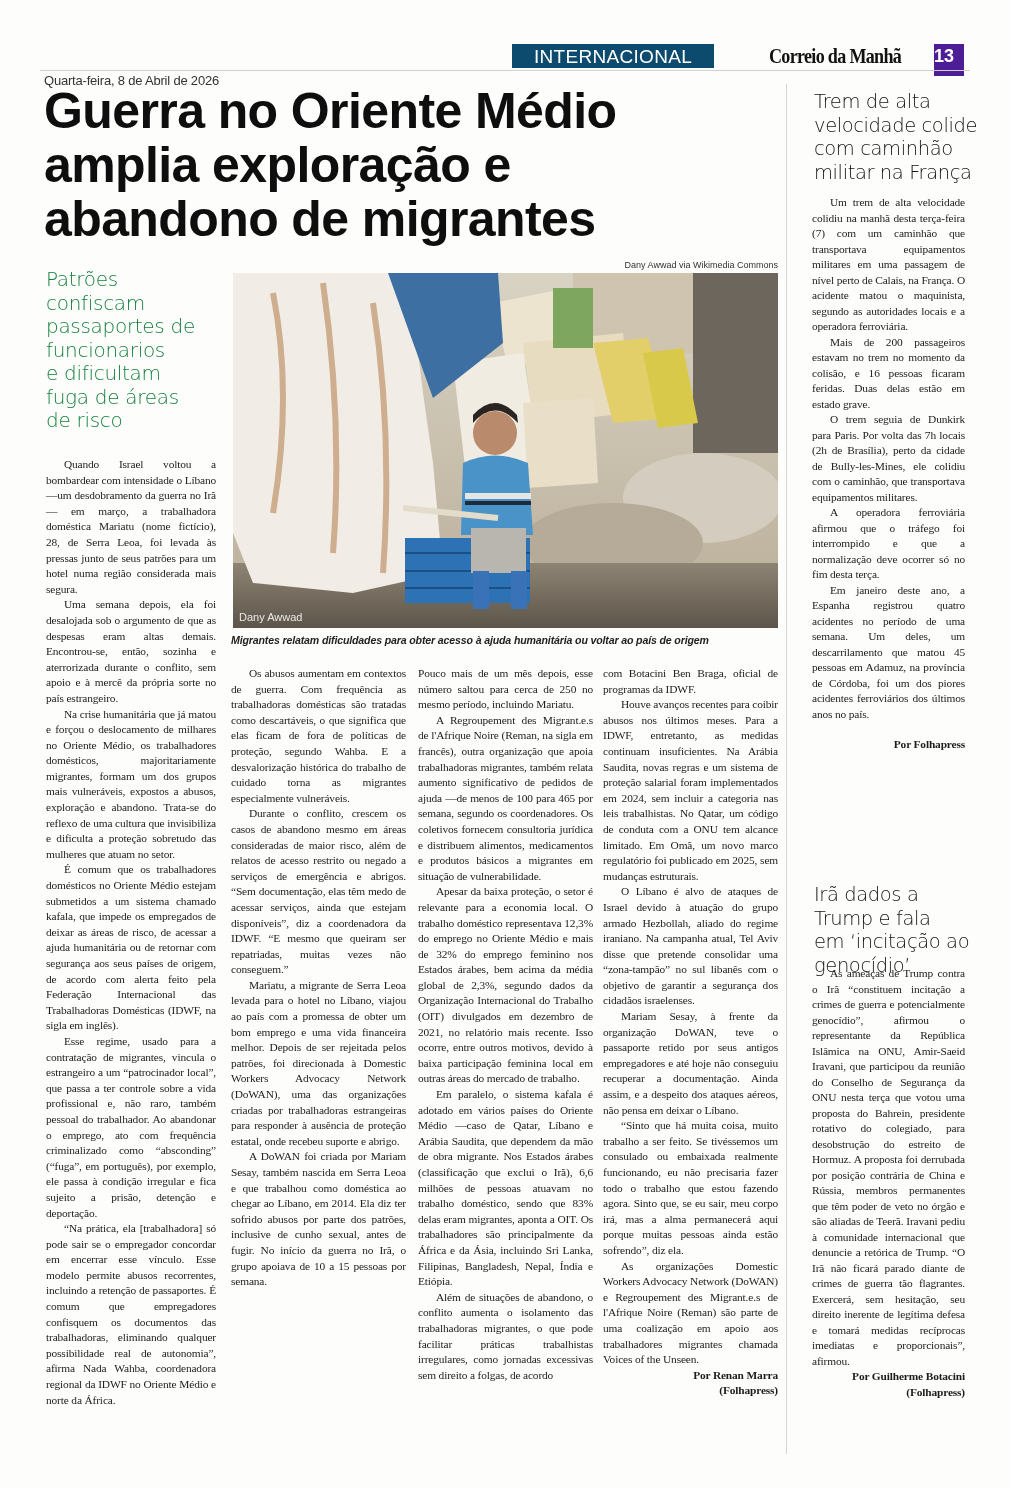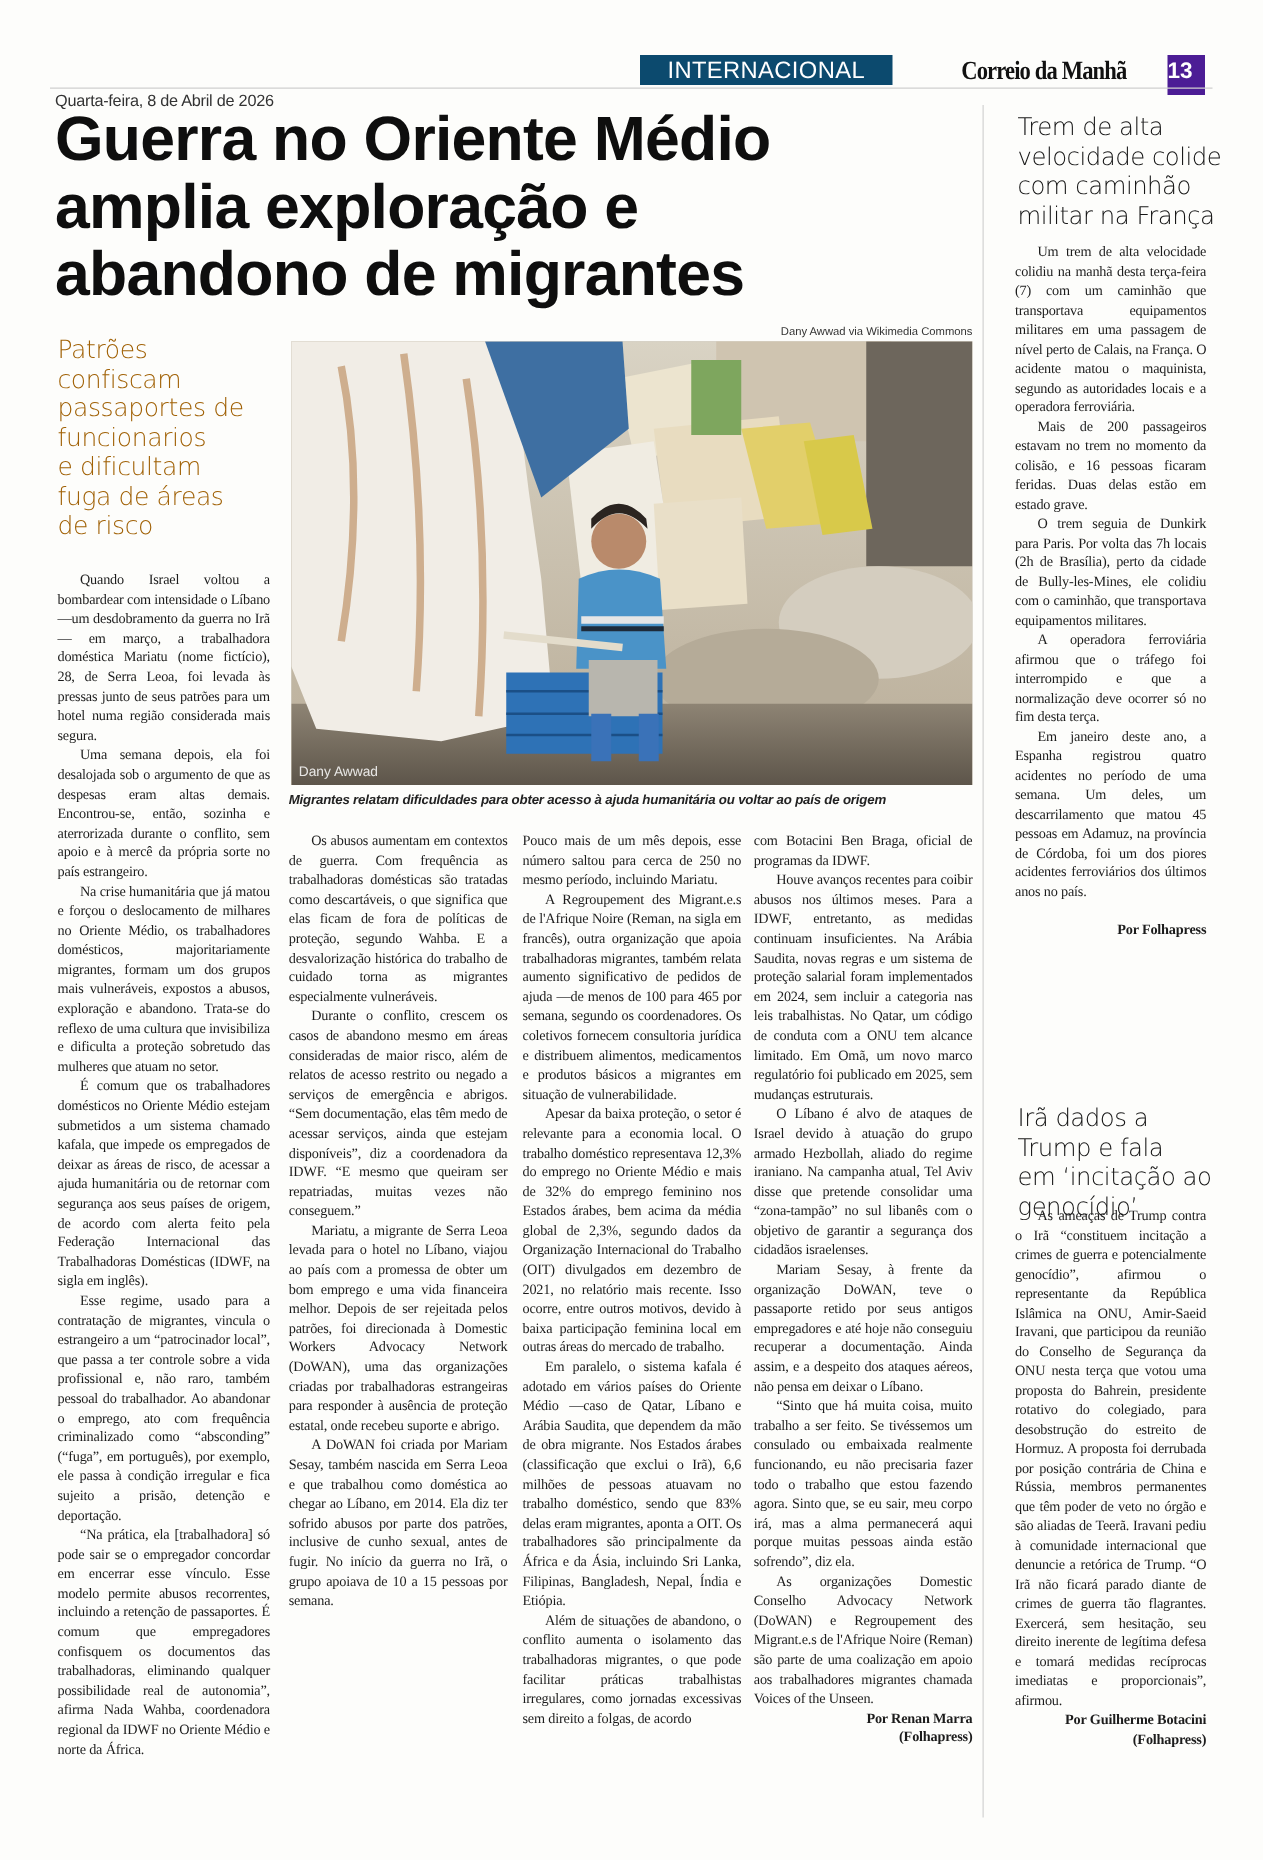--- a/index.html
+++ b/index.html
@@ -11,21 +11,21 @@
   .hdr-section { position: absolute; left: 512px; top: 44px; width: 202px; height: 24px; background: #0c4a6e; color: #fff; font-family: "Liberation Sans", sans-serif; font-size: 19px; letter-spacing: 0.3px; text-align: center; line-height: 25px; }
   .hdr-brand { position: absolute; left: 769px; top: 44px; font-family: "Liberation Serif", serif; font-weight: bold; font-size: 21px; letter-spacing: -0.8px; color: #111; transform: scaleX(0.86); transform-origin: left center; }
   .hdr-page { position: absolute; left: 934px; top: 44px; width: 30px; height: 32px; background: #4c1d95; color: #fff; font-family: "Liberation Sans", sans-serif; font-weight: bold; font-size: 18px; text-align: left; line-height: 25px; }
   .hdr-rule { position: absolute; left: 40px; right: 40px; top: 70px; height: 1px; background: #d0d0d0; }
 
   
   .headline { position: absolute; left: 44px; top: 84px; width: 740px; font-family: "Liberation Sans", sans-serif; font-size: 50px; line-height: 54px; letter-spacing: -0.6px; color: #0e0e0e; }
   .headline span { display: block; }
 
   
-  .subhead { position: absolute; left: 46px; top: 268px; width: 175px; font-family: "DejaVu Sans", sans-serif; font-weight: 300; font-size: 20px; line-height: 23.5px; color: #a16207; letter-spacing: -0.3px; }
+  .subhead { position: absolute; left: 46px; top: 268px; width: 175px; font-family: "DejaVu Sans", sans-serif; font-weight: 300; font-size: 20px; line-height: 23.5px; color: #15803d; letter-spacing: -0.3px; }
   .subhead span { display: block; }
 
   
   .credit { position: absolute; left: 560px; top: 260px; width: 218px; text-align: right; font-family: "Liberation Sans", sans-serif; font-size: 9px; color: #333; }
   .photo { position: absolute; left: 233px; top: 273px; width: 545px; height: 355px; overflow: hidden; background: #c9c3b7; }
   .photo svg { display: block; width: 100%; height: 100%; }
   .caption { position: absolute; left: 231px; top: 634px; width: 560px; font-family: "Liberation Sans", sans-serif; font-style: italic; font-weight: bold; font-size: 10.6px; color: #222; letter-spacing: -0.15px; }
 
   
   .col { position: absolute; font-size: 11.4px; line-height: 15.6px; text-align: justify; hyphens: auto; color: #1c1c1c; letter-spacing: -0.15px; }
@@ -148,21 +148,21 @@
   <p>Em paralelo, o sistema kafala é adotado em vários países do Oriente Médio —caso de Qatar, Líbano e Arábia Saudita, que dependem da mão de obra migrante. Nos Estados árabes (classificação que exclui o Irã), 6,6 milhões de pessoas atuavam no trabalho doméstico, sendo que 83% delas eram migrantes, aponta a OIT. Os trabalhadores são principalmente da África e da Ásia, incluindo Sri Lanka, Filipinas, Bangladesh, Nepal, Índia e Etiópia.</p>
   <p>Além de situações de abandono, o conflito aumenta o isolamento das trabalhadoras migrantes, o que pode facilitar práticas trabalhistas irregulares, como jornadas excessivas sem direito a folgas, de acordo</p>
 </div>
 
 <div class="col col4">
   <p class="cont">com Botacini Ben Braga, oficial de programas da IDWF.</p>
   <p>Houve avanços recentes para coibir abusos nos últimos meses. Para a IDWF, entretanto, as medidas continuam insuficientes. Na Arábia Saudita, novas regras e um sistema de proteção salarial foram implementados em 2024, sem incluir a categoria nas leis trabalhistas. No Qatar, um código de conduta com a ONU tem alcance limitado. Em Omã, um novo marco regulatório foi publicado em 2025, sem mudanças estruturais.</p>
   <p>O Líbano é alvo de ataques de Israel devido à atuação do grupo armado Hezbollah, aliado do regime iraniano. Na campanha atual, Tel Aviv disse que pretende consolidar uma “zona-tampão” no sul libanês com o objetivo de garantir a segurança dos cidadãos israelenses.</p>
   <p>Mariam Sesay, à frente da organização DoWAN, teve o passaporte retido por seus antigos empregadores e até hoje não conseguiu recuperar a documentação. Ainda assim, e a despeito dos ataques aéreos, não pensa em deixar o Líbano.</p>
   <p>“Sinto que há muita coisa, muito trabalho a ser feito. Se tivéssemos um consulado ou embaixada realmente funcionando, eu não precisaria fazer todo o trabalho que estou fazendo agora. Sinto que, se eu sair, meu corpo irá, mas a alma permanecerá aqui porque muitas pessoas ainda estão sofrendo”, diz ela.</p>
-  <p>As organizações Domestic Conselho Advocacy Network (DoWAN) e Regroupement des Migrant.e.s de l'Afrique Noire (Reman) são parte de uma coalização em apoio aos trabalhadores migrantes chamada Voices of the Unseen.</p>
+  <p>As organizações Domestic Workers Advocacy Network (DoWAN) e Regroupement des Migrant.e.s de l'Afrique Noire (Reman) são parte de uma coalização em apoio aos trabalhadores migrantes chamada Voices of the Unseen.</p>
   <p class="byline">Por Renan Marra</p>
   <p class="byline">(Folhapress)</p>
 </div>
 
 <div class="vrule"></div>
 
 <h3 class="side-title st1">
   <span>Trem de alta</span>
   <span>velocidade colide</span>
   <span>com caminhão</span>

